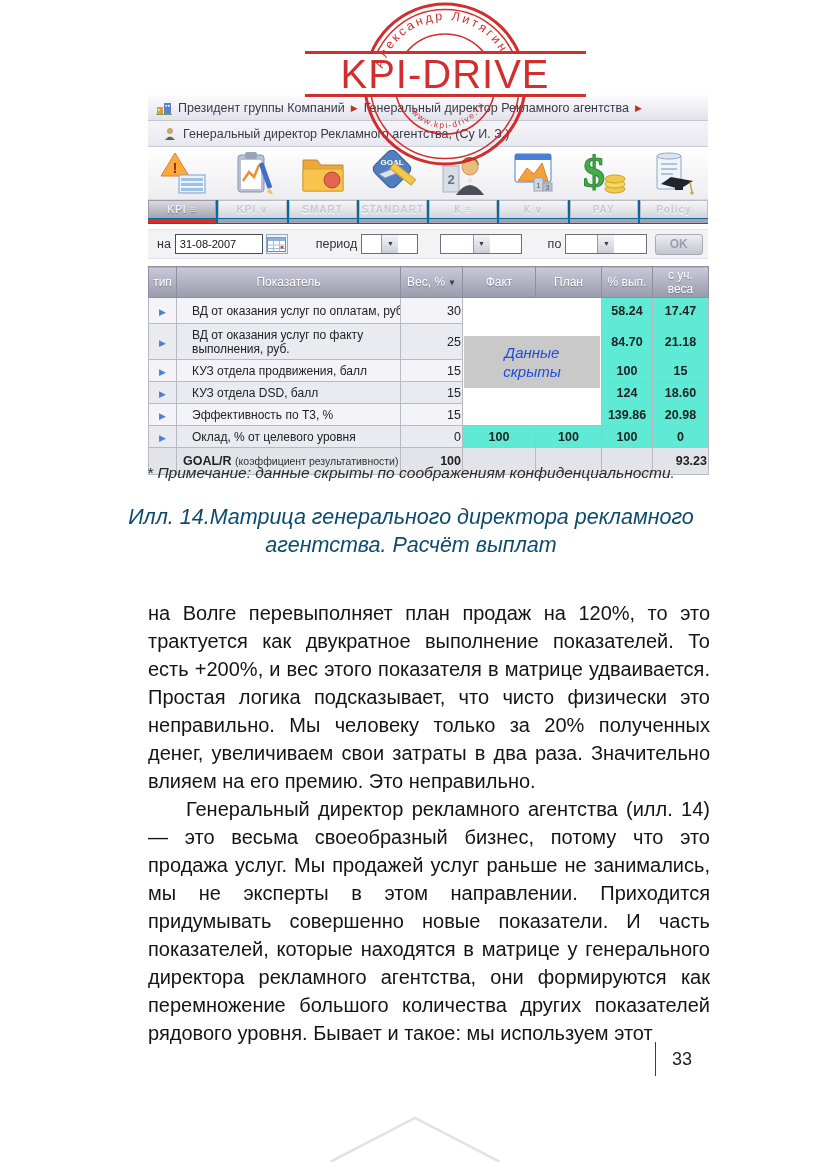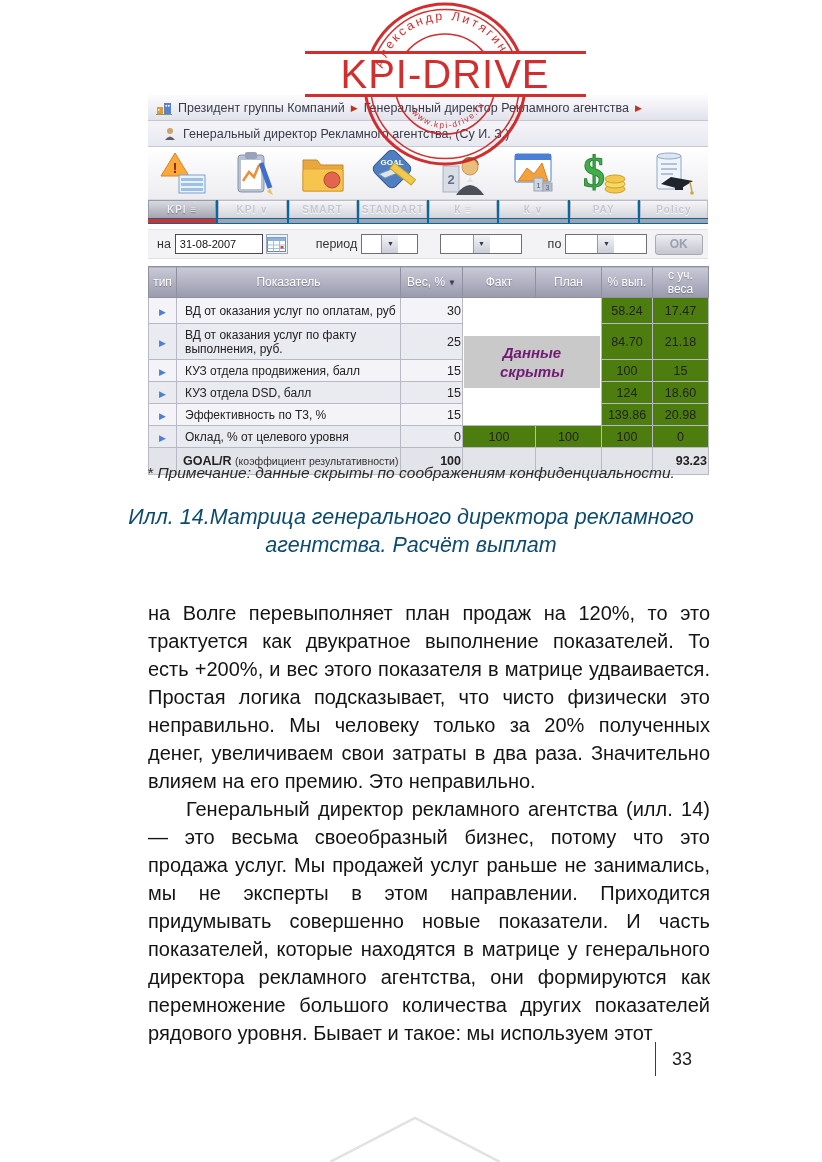--- a/index.html
+++ b/index.html
@@ -64,28 +64,28 @@
 
   .table-wrap{position:relative;margin-top:7px;}
   table.kpi{border-collapse:collapse;table-layout:fixed;width:560px;
             font-size:12.5px;color:#222;}
   table.kpi th{background:linear-gradient(#c9c9d7,#9a9aae);color:#fff;
             font-weight:normal;font-size:12px;height:22px;
             border:1px solid #8f8fa0;text-shadow:0 1px 1px rgba(60,60,80,.45);}
   table.kpi td{border:1px solid #b9b9c5;}
   .c-type{text-align:center;background:#f4f4f8;}
   .arrow{color:#4f7fd0;font-size:9px;cursor:pointer;}
-  .c-name{padding:2px 8px;font-size:12px;background:#f4f4f8;}
+  .c-name{padding:2px 15px;font-size:12px;background:#f4f4f8;}
   .nw{white-space:nowrap;overflow:hidden;}
   .c-num{text-align:right;background:#f4f4f8;}
   tr.alt .c-name,tr.alt .c-num,tr.alt .c-type{background:#eaeaf1;}
-  .c-out{text-align:center;background:#4d7c0f;}
+  .c-out{text-align:center;background:#5eead4;font-weight:bold;}
   .hidden-cell{background:#ffffff;vertical-align:middle;text-align:center;}
-  .hidden-box{display:inline-block;width:86px;background:#c9c9c9;color:#701a75;
-              font-style:italic;font-weight:bold;font-size:15px;line-height:19px;
+  .hidden-box{display:inline-block;width:86px;background:#c9c9c9;color:#1d4ed8;
+              font-style:italic;font-weight:normal;font-size:15px;line-height:19px;
               padding:7px 25px;}
   tr.goal td{background:#e3e3ea;height:24px;}
   .goal-name{padding-left:6px;}
   .goal-main{font-weight:bold;font-size:12.5px;}
   .goal-sub{font-size:10.5px;color:#333;}
   .b{font-weight:bold;}
   .sort{font-size:8px;vertical-align:1px;margin-left:3px;color:#3c3c58;}
 
   
   .footnote{position:absolute;left:111px;top:464px;width:600px;text-align:center;

